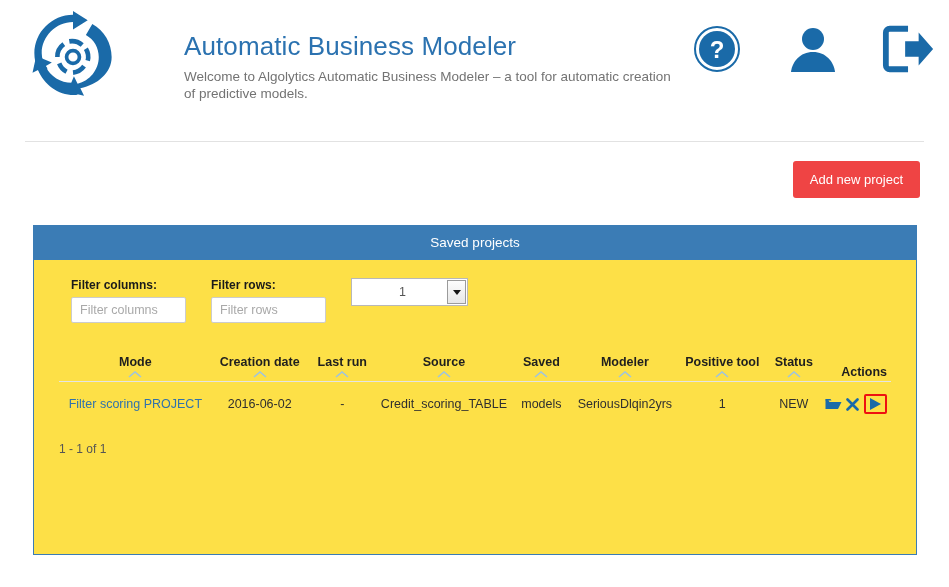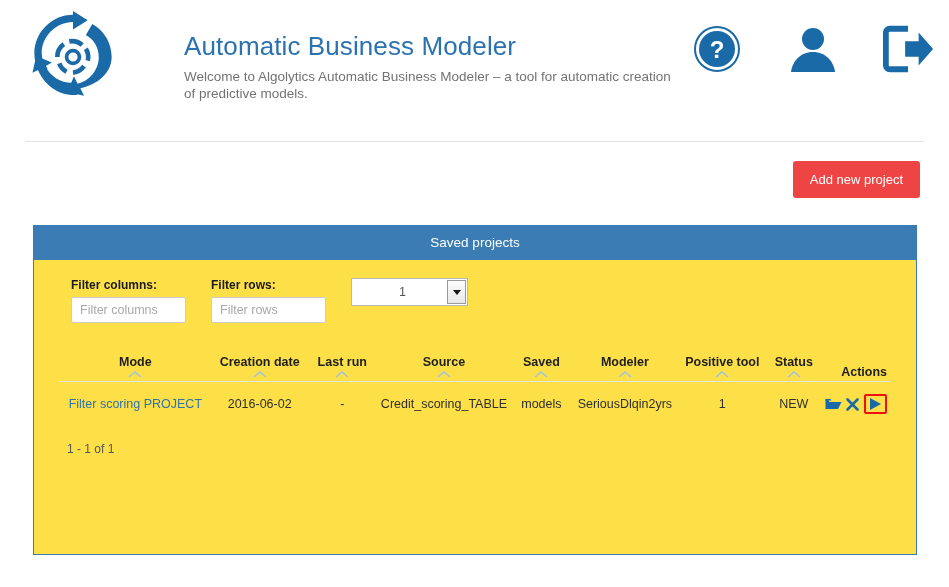--- a/index.html
+++ b/index.html
@@ -253,21 +253,21 @@
   .act-play-wrap {
     border: 2px solid #ee1111;
     border-radius: 2px;
     padding: 1px 3px;
     display: inline-flex;
     align-items: center;
     justify-content: center;
     margin-left: 1px;
   }
   .pager {
-    margin: 16px 0 0 33px;
+    margin: 16px 0 0 25px;
     font-size: 12px;
     color: #555555;
   }
 </style>
 </head>
 <body>
 
 <div class="header">
 
   <div class="logo">

